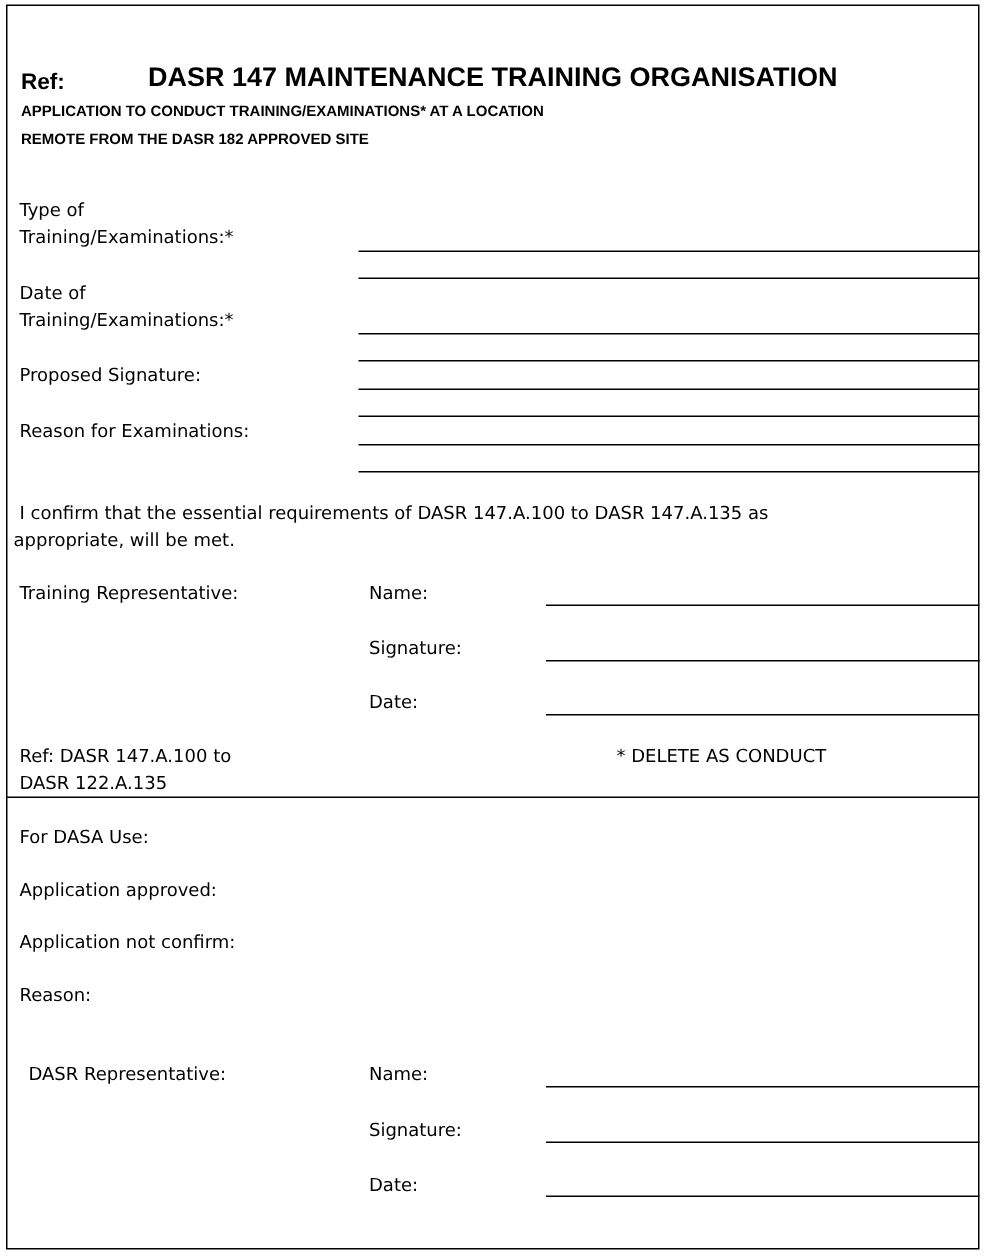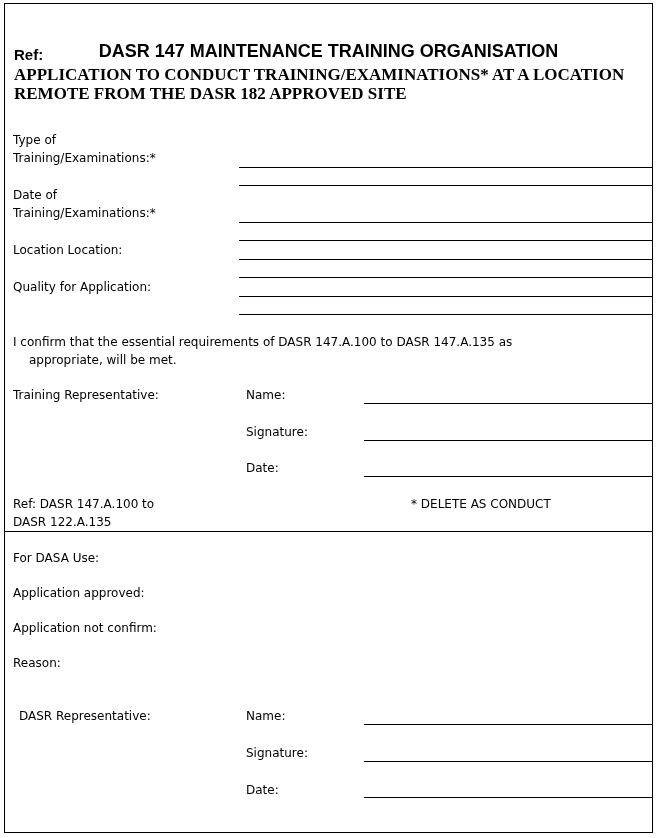--- a/index.html
+++ b/index.html
@@ -7,21 +7,21 @@
          font-family: "DejaVu Sans", sans-serif; color: #000; }
   .frame { position: absolute; left: 4px; top: 3px; width: 649px; height: 830px;
            border: 1px solid #000; box-sizing: border-box; }
   .divider { position: absolute; left: 4px; width: 649px; top: 531px; height: 0;
              border-top: 1px solid #000; }
   .t { position: absolute; white-space: nowrap; font-size: 12px; line-height: 18px; }
   .bold { font-weight: bold; font-family: "Liberation Sans", sans-serif; }
   .title { left: 0; width: 657px; text-align: center; top: 22px; font-size: 18px;
            font-family: "Liberation Sans", sans-serif; font-weight: bold; margin-top: 20px; }
   .ref { left: 14px; top: 46px; font-size: 15px; }
-  .apptitle { left: 14px; top: 65px; font-size: 17px; line-height: 19px; font-family: Liberation Serif, serif; }
+  .apptitle { left: 14px; top: 65px; font-size: 10px; line-height: 19px; }
   .line { position: absolute; height: 0; border-top: 1px solid #000; }
   .fl { left: 239px; width: 414px; }
   .sl { left: 364px; width: 289px; }
 </style>
 </head>
 <body>
 
 <div class="frame"></div>
 <div class="divider"></div>
 
@@ -33,30 +33,30 @@
 <div class="t" style="left:13px; top:131px">Type of</div>
 <div class="t" style="left:13px; top:149px">Training/Examinations:*</div>
 <div class="line fl" style="top:167px"></div>
 <div class="line fl" style="top:185px"></div>
 
 <div class="t" style="left:13px; top:186px">Date of</div>
 <div class="t" style="left:13px; top:204px">Training/Examinations:*</div>
 <div class="line fl" style="top:222px"></div>
 <div class="line fl" style="top:240px"></div>
 
-<div class="t" style="left:13px; top:241px">Location Location:</div>
+<div class="t" style="left:13px; top:241px">Proposed Signature:</div>
 <div class="line fl" style="top:259px"></div>
 <div class="line fl" style="top:277px"></div>
 
-<div class="t" style="left:13px; top:278px">Quality for Application:</div>
+<div class="t" style="left:13px; top:278px">Reason for Examinations:</div>
 <div class="line fl" style="top:296px"></div>
 <div class="line fl" style="top:314px"></div>
 
 <div class="t" style="left:13px; top:333px">I confirm that the essential requirements of DASR 147.A.100 to DASR 147.A.135 as</div>
-<div class="t" style="left:29px; top:351px">appropriate, will be met.</div>
+<div class="t" style="left:9px; top:351px">appropriate, will be met.</div>
 
 <div class="t" style="left:13px; top:386px">Training Representative:</div>
 <div class="t" style="left:246px; top:386px">Name:</div>
 <div class="line sl" style="top:403px"></div>
 <div class="t" style="left:246px; top:423px">Signature:</div>
 <div class="line sl" style="top:440px"></div>
 <div class="t" style="left:246px; top:459px">Date:</div>
 <div class="line sl" style="top:476px"></div>
 
 <div class="t" style="left:13px; top:495px">Ref: DASR 147.A.100 to</div>

